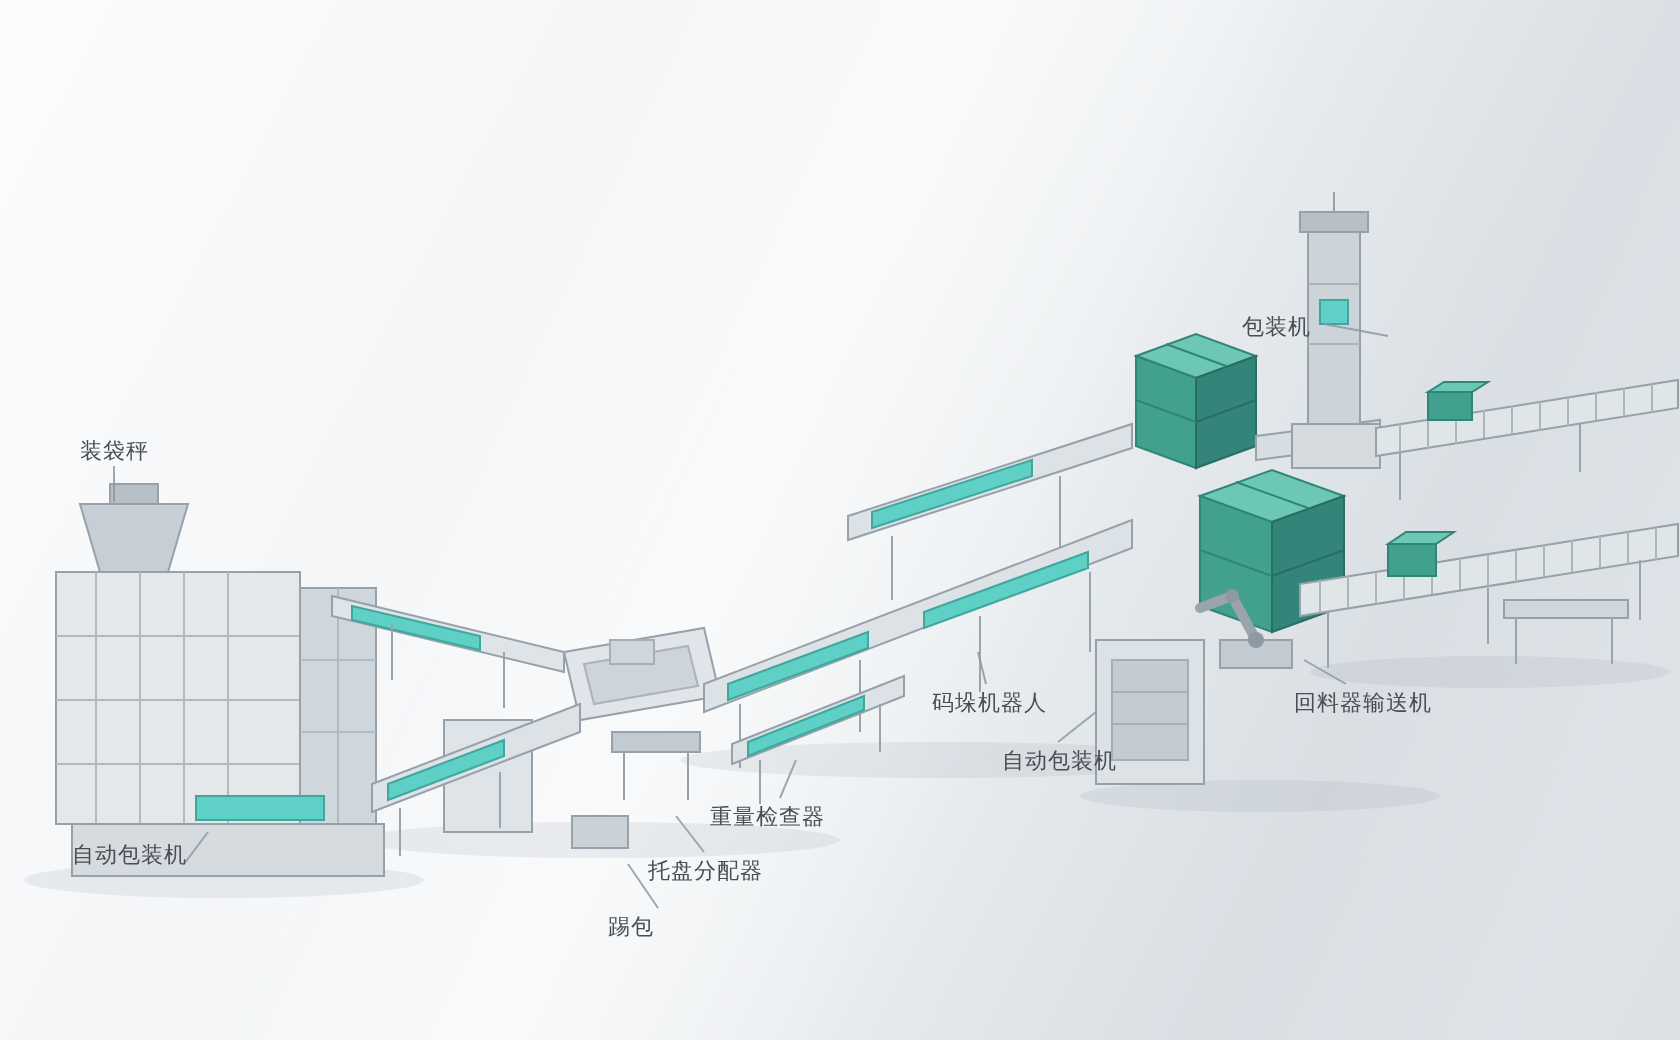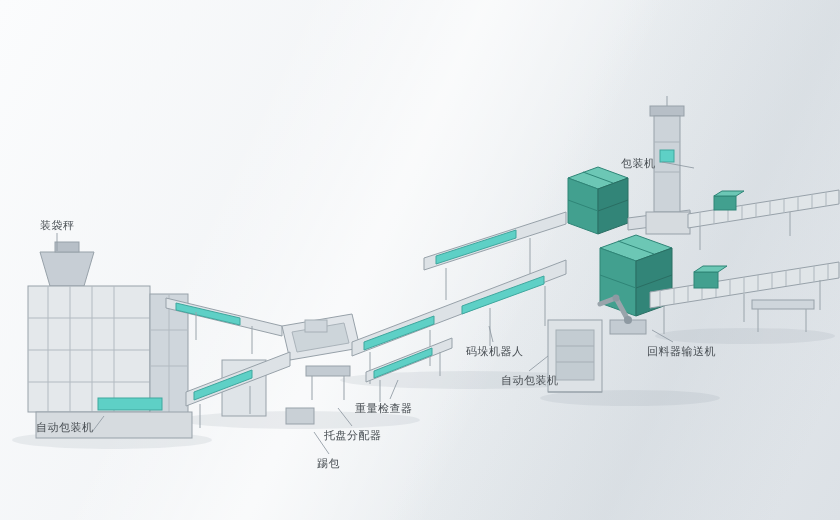--- a/index.html
+++ b/index.html
@@ -212,19 +212,19 @@
       <line x1="493" y1="342" x2="489" y2="326"></line>
       <line x1="529" y1="371" x2="548" y2="356"></line>
       <line x1="673" y1="342" x2="652" y2="330"></line>
     </g>
   </svg>
 
 
   <div class="callout" style="left:40px;top:218px">装袋秤</div>
   <div class="callout" style="left:621px;top:156px">包装机</div>
   <div class="callout" style="left:36px;top:420px">自动包装机</div>
-  <div class="callout" style="left:317px;top:456px">踢包</div>
+  <div class="callout" style="left:304px;top:456px">踢包</div>
   <div class="callout" style="left:324px;top:428px">托盘分配器</div>
   <div class="callout" style="left:355px;top:401px">重量检查器</div>
   <div class="callout" style="left:466px;top:344px">码垛机器人</div>
   <div class="callout" style="left:501px;top:373px">自动包装机</div>
   <div class="callout" style="left:647px;top:344px">回料器输送机</div>
 </div>
 
 </body></html>

